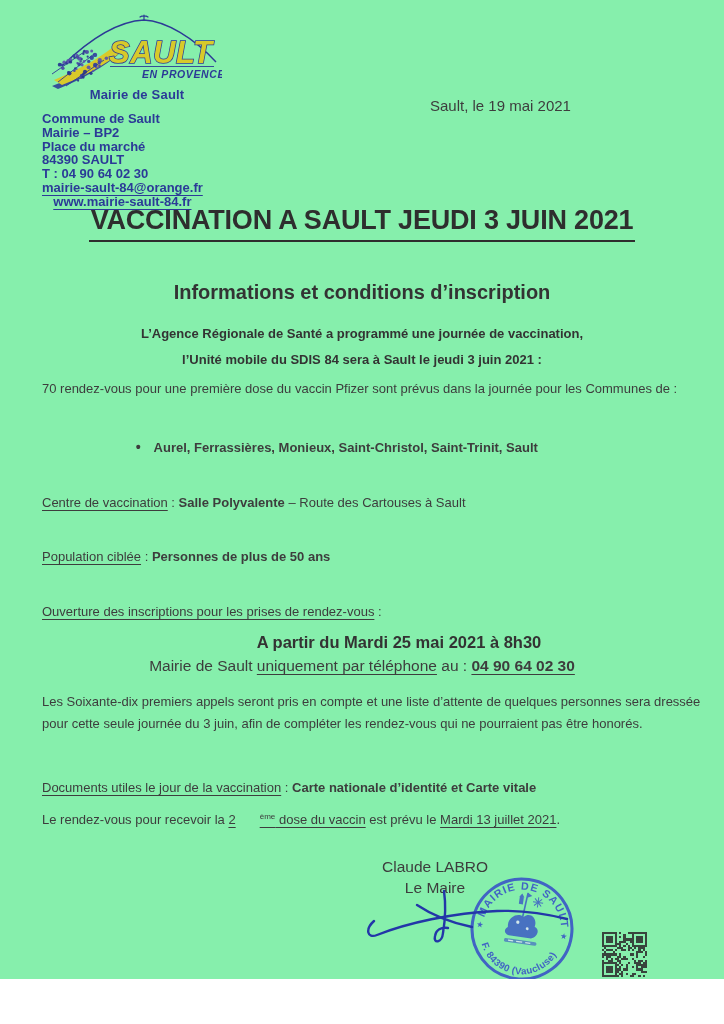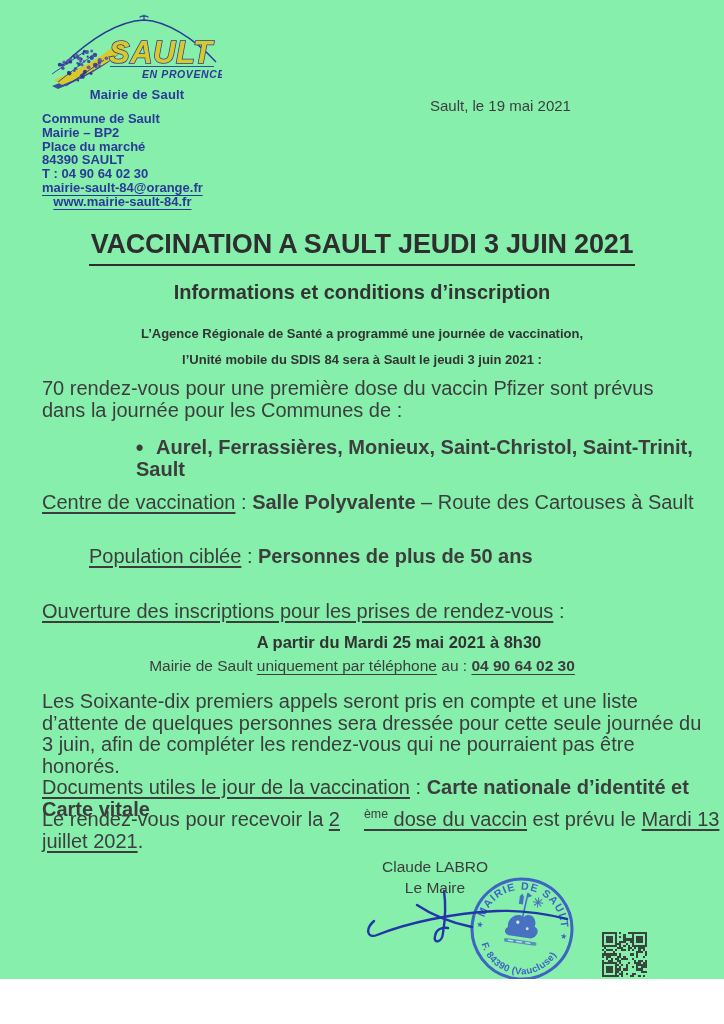--- a/index.html
+++ b/index.html
@@ -16,33 +16,33 @@
 
   
   .logo-svg{left:52px; top:14px; width:170px; height:76px;}
   .logo-caption{left:52px; top:87px; width:170px; text-align:center;
     font-size:13px; font-weight:bold; letter-spacing:.2px;}
   .contact{left:42px; top:112px; font-size:13px; font-weight:bold; line-height:13.8px;}
   .contact .line{white-space:nowrap;}
   .date-line{left:430px; top:97px; font-size:15px;}
 
   
-  .title-wrap{top:229px;}
+  .title-wrap{top:205px;}
   .title-text{display:inline-block; font-size:27px; font-weight:bold; color:#2e2e2e;
     padding:0 2px 4px 2px; border-bottom:2.5px solid #2e2e2e; letter-spacing:-0.2px;}
   .subtitle{top:281px; font-size:20px; font-weight:bold; color:#333;}
   .intro{top:321px; font-size:13px; font-weight:bold; color:#333; line-height:25.5px;}
 
   
-  .bodytext{font-size:20px; line-height:21.5px;}
+  .bodytext{font-size:13px; line-height:21.5px;}
   .p70{left:42px; top:378px; width:652px;}
   .bullet-line{left:136px; top:437px; font-weight:bold;}
   .bullet-dot{display:inline-block; margin-right:13px; transform:scale(1.1);}
   .centre-line{left:42px; top:492px;}
-  .population-line{left:42px; top:546px;margin-left:47px;}
+  .population-line{left:42px; top:546px;}
   .ouverture-line{left:42px; top:601px;}
   .sched1{top:633px; font-size:16.5px; font-weight:bold; color:#333;padding-left:37px;}
   .sched2{top:657px; font-size:15.5px;}
   .waitlist{left:42px; top:691px; width:662px;}
   .documents-line{left:42px; top:777px;}
   .dose2-line{left:42px; top:809px;}
   sup{font-size:0.62em; line-height:0;margin-left:24px;}
 
   
   .sig-block{left:340px; top:856px; width:190px; text-align:center;

